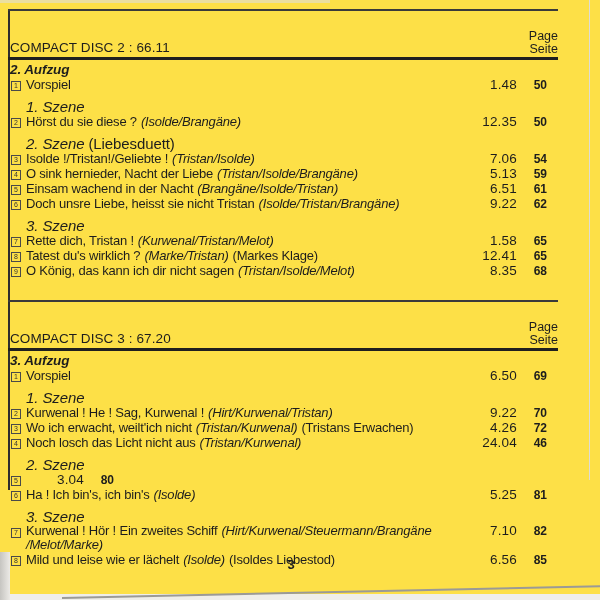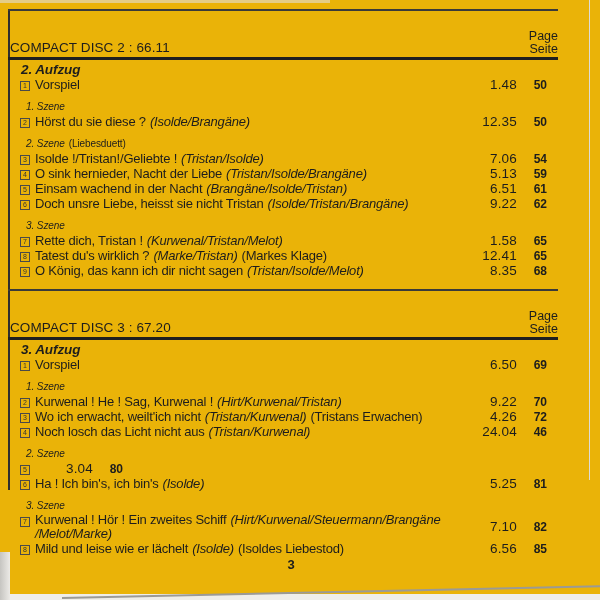--- a/index.html
+++ b/index.html
@@ -1,54 +1,54 @@
 <!DOCTYPE html>
 <html><head>
 <meta charset="utf-8">
 <style>
   html,body{margin:0;padding:0;background:#e8e7e3;}
   .paper{
     position:relative;width:600px;height:600px;overflow:hidden;
-    background:#eab308;color:#1d1d1d;
+    background:#fde047;color:#1d1d1d;
     font-family:"Liberation Sans",sans-serif;
   }
   .content{position:absolute;left:8px;top:9px;width:550px;}
   .edge-left{position:absolute;left:8px;top:9px;width:2px;height:481px;background:#2e2e2e;}
   .edge-right{position:absolute;left:589px;top:0;width:1px;height:480px;background:#dcdbd7;}
 
   .disc-header{
     border-top:2px solid #3a3a3a;border-bottom:3px solid #1f1f1f;
     display:flex;justify-content:space-between;align-items:flex-end;
     padding:1px 0 2px;
   }
-  .disc2{margin-top:11px;}
+  .disc2{margin-top:22px;}
   .disc-title{font-size:13.5px;padding-left:2px;letter-spacing:.1px;}
   .pagecol{text-align:right;font-size:12.5px;line-height:12.5px;padding-top:18px;}
 
-  .act{font-weight:bold;font-style:italic;font-size:13.5px;line-height:15px;margin-top:2px;padding-left:13px;letter-spacing:-.1px;}
-
-  .track{display:flex;align-items:baseline;line-height:14px;padding:0 11px 0 12px;}
+  .act{font-weight:bold;font-style:italic;font-size:13.5px;line-height:15px;margin-top:2px;padding-left:2px;letter-spacing:-.1px;}
+
+  .track{display:flex;align-items:baseline;line-height:14px;padding:0 11px 0 3px;}
   .num{flex:none;width:15px;}
   .numbox{
     display:inline-block;width:8px;height:8px;border:1px solid #4a4a4a;
     font-size:7px;line-height:8px;text-align:center;color:#333;
     position:relative;top:-1px;font-weight:normal;
   }
   .ttl{flex:1;font-size:13px;letter-spacing:-.2px;white-space:nowrap;}
   .cast{font-style:italic;}
   .cast:not(:empty){margin-left:4px;}
   .note:not(:empty){margin-left:4px;}
   .time{flex:none;width:58px;text-align:right;font-size:13.5px;letter-spacing:.2px;}
   .pg{flex:none;width:30px;text-align:right;font-weight:bold;font-size:12px;}
 
-  .scene{font-style:italic;font-size:10px;line-height:14px;margin:8px 0 0 18px;letter-spacing:-.1px;}
+  .scene{font-style:italic;font-size:15px;line-height:14px;margin:8px 0 0 18px;letter-spacing:-.1px;}
   .scene .heading-note{font-style:normal;}
   .scene .heading-note:not(:empty){margin-left:4px;}
 
-  .two-line{align-items:center;}
+  .two-line{align-items:flex-start;}
   .two-line .num{align-self:flex-start;}
   .two-line .l1,.two-line .l2{display:block;}
 
   .footer-num{position:absolute;top:557px;left:276px;width:30px;text-align:center;font-weight:bold;font-size:13px;}
 
   .scan-corner{position:absolute;left:0;top:552px;width:10px;height:48px;background:linear-gradient(90deg,#c6c5c1,#eceae6);}
   .scan-bottom-fill{position:absolute;left:0;top:594px;width:600px;height:6px;background:#efeeea;}
   .scan-bottom-line{position:absolute;left:62px;top:597px;width:540px;height:2px;background:#9b9a96;transform:rotate(-1.25deg);transform-origin:left center;}
   .scan-top-sliver{position:absolute;left:0;top:0;width:330px;height:3px;background:#dfded a;background:#dfdeda;opacity:.6;}
 </style>

